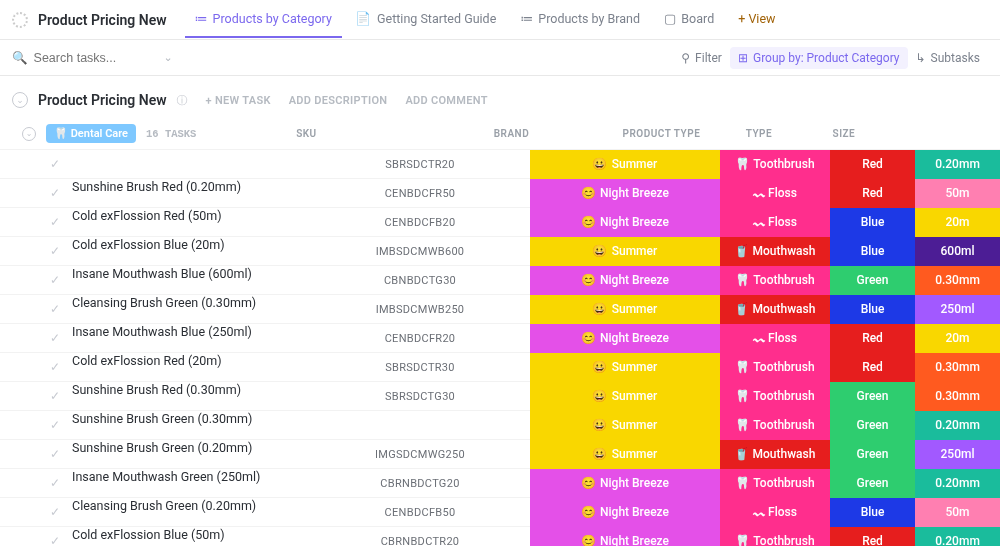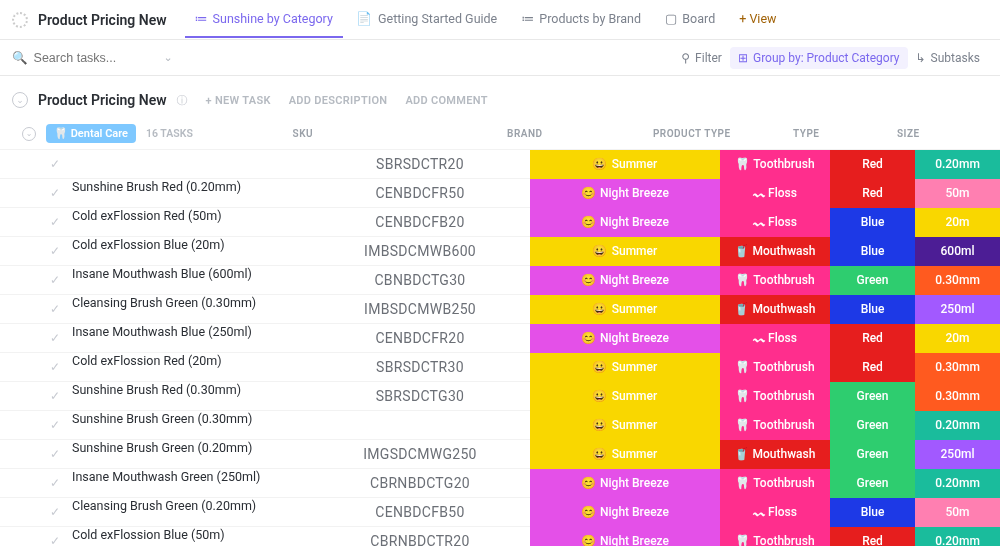--- a/index.html
+++ b/index.html
@@ -24,50 +24,50 @@
 
 .listhead { display: flex; align-items: center; padding: 16px 12px 10px 12px; gap: 10px; }
 .listhead .chevcircle { width: 16px; height: 16px; border: 1.5px solid #c7cad1; border-radius: 50%; display: flex; align-items: center; justify-content: center; font-size: 9px; color: #c7cad1; }
 .listhead .ltitle { font-weight: 600; font-size: 14px; }
 .listhead .info { color: #c7cad1; font-size: 11px; }
 .listhead .ghost { color: #b5bac1; font-size: 11px; font-weight: 600; letter-spacing: 0.3px; margin-left: 8px; cursor: pointer; }
 
 .grouprow { display: flex; align-items: center; padding: 6px 12px 6px 22px; }
 .grouprow .chevcircle { width: 14px; height: 14px; border: 1.5px solid #c7cad1; border-radius: 50%; display: flex; align-items: center; justify-content: center; font-size: 8px; color: #c7cad1; margin-right: 10px; }
 .badge { background: #7ec8ff; color: #fff; font-size: 11px; font-weight: 600; padding: 3px 8px; border-radius: 4px; display: flex; align-items: center; gap: 3px; }
-.tcount { color: #b5bac1; font-size: 10.5px; font-weight: 600; margin-left: 10px; }
-.colheads { display: flex; flex: 1; gap: 17px; }
+.tcount { color: #b5bac1; font-size: 10.5px; font-weight: 600; margin-left: 10px; font-family: Liberation Mono, monospace; }
+.colheads { display: flex; flex: 1; }
 .ch { color: #9aa0a8; font-size: 10px; font-weight: 600; letter-spacing: 0.5px; text-align: center; }
 .ch.sku { width: 220px; }
 .ch.brand { width: 190px; }
 .ch.ptype { width: 110px; }
 .ch.type { width: 85px; }
 .ch.size { width: 85px; }
 
 .rows { overflow-y: auto; }
 .row { display: flex; align-items: center; height: 29px; border-top: 1px solid #f2f2f2; padding-left: 50px; }
 .row .check { color: #c7cad1; font-size: 12px; width: 14px; }
 .row .name { flex: 1; font-size: 12.5px; padding-left: 8px; margin-top: 44px; }
 .cell { height: 29px; display: flex; align-items: center; justify-content: center; font-size: 12px; }
-.cell.sku { width: 220px; color: #6b6f76; letter-spacing: 0.3px; font-size: 14px; }
+.cell.sku { width: 220px; color: #6b6f76; letter-spacing: 0.3px; font-size: 11px; }
 .cell.brand { width: 190px; color: #fff; font-weight: 500; gap: 4px; }
 .cell.ptype { width: 110px; color: #fff; font-weight: 500; gap: 3px; }
 .cell.type { width: 85px; color: #fff; font-weight: 500; }
 .cell.size { width: 85px; color: #fff; font-weight: 500; }
 </style>
 </head>
 <body>
 
 <div class="header">
   <div class="loader"></div>
   <div class="title">Product Pricing New</div>
   <div class="tabs" id="tabs">
       <div class="tab active">
         <span class="ticon">≔</span>
-        <span>Sunshine by Category</span>
+        <span>Products by Category</span>
       </div>
       <div class="tab">
         <span class="ticon">📄</span>
         <span>Getting Started Guide</span>
       </div>
       <div class="tab">
         <span class="ticon">≔</span>
         <span>Products by Brand</span>
       </div>
       <div class="tab">

